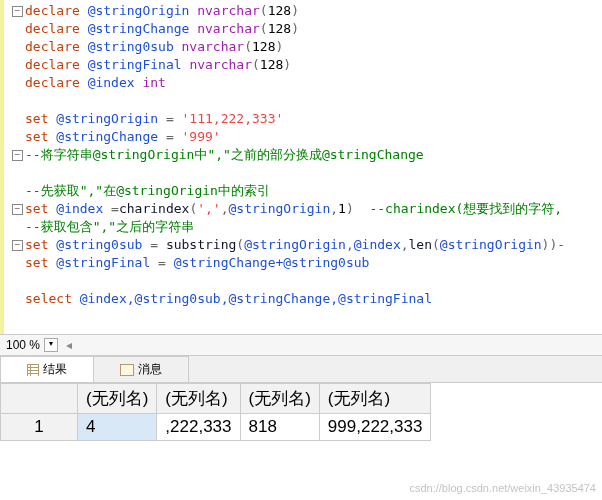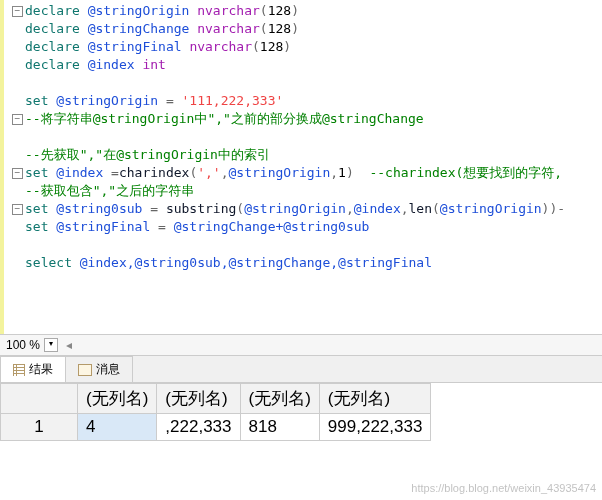--- a/index.html
+++ b/index.html
@@ -32,21 +32,21 @@
     line-height: 7px;
     font-size: 10px;
     color: #666;
     margin-right: 2px;
     position: relative;
     top: -1px;
     cursor: pointer;
     font-family: sans-serif;
   }
   .nofold { display:inline-block; width:13px; }
-  .kw { color: #0f766e; }
+  .kw { color: #c2410c; }
   .sys { color: #0f172a; }
   .str { color: #ef4444; }
   .cmt { color: #008000; }
   .num { color: #000; }
   .op { color: #666; }
   .var { color: #1d4ed8; }
   .nv { color: #a21caf; }
   .zoom-bar {
     border-top: 1px solid #ccc;
     border-bottom: 1px solid #ccc;
@@ -69,21 +69,21 @@
     cursor:pointer;
   }
   .tabs {
     display: flex;
     border-bottom: 1px solid #ccc;
     background: #f0f0f0;
     font-family: "Segoe UI", Tahoma, sans-serif;
     font-size: 12px;
   }
   .tab {
-    padding: 4px 12px;
+    padding: 4px 26px;
     border: 1px solid #ccc;
     border-bottom: none;
     background: #fff;
     margin-right: -1px;
     display:flex;
     align-items:center;
     gap:4px;
     cursor:pointer;
   }
   .tab.inactive { background:#f0f0f0; }
@@ -139,24 +139,26 @@
     color:rgba(120,120,120,0.45);
     font-family: sans-serif;
   }
 </style>
 </head>
 <body>
 
 <div class="editor">
 <div class="line"><span class="fold">−</span><span class="kw">declare</span> <span class="var">@stringOrigin</span> <span class="nv">nvarchar</span><span class="op">(</span><span class="num">128</span><span class="op">)</span></div>
 <div class="line"><span class="nofold"></span><span class="kw">declare</span> <span class="var">@stringChange</span> <span class="nv">nvarchar</span><span class="op">(</span><span class="num">128</span><span class="op">)</span></div>
+<div class="line"><span class="nofold"></span><span class="kw">declare</span> <span class="var">@string0sub</span> <span class="nv">nvarchar</span><span class="op">(</span><span class="num">128</span><span class="op">)</span></div>
 <div class="line"><span class="nofold"></span><span class="kw">declare</span> <span class="var">@stringFinal</span> <span class="nv">nvarchar</span><span class="op">(</span><span class="num">128</span><span class="op">)</span></div>
 <div class="line"><span class="nofold"></span><span class="kw">declare</span> <span class="var">@index</span> <span class="nv">int</span></div>
 <div class="line">&nbsp;</div>
 <div class="line"><span class="nofold"></span><span class="kw">set</span> <span class="var">@stringOrigin</span> <span class="op">=</span> <span class="str">'111,222,333'</span></div>
+<div class="line"><span class="nofold"></span><span class="kw">set</span> <span class="var">@stringChange</span> <span class="op">=</span> <span class="str">'999'</span></div>
 <div class="line"><span class="fold">−</span><span class="cmt">--将字符串@stringOrigin中","之前的部分换成@stringChange</span></div>
 <div class="line">&nbsp;</div>
 <div class="line"><span class="nofold"></span><span class="cmt">--先获取","在@stringOrigin中的索引</span></div>
 <div class="line"><span class="fold">−</span><span class="kw">set</span> <span class="var">@index</span> <span class="op">=</span><span class="sys">charindex</span><span class="op">(</span><span class="str">','</span><span class="op">,</span><span class="var">@stringOrigin</span><span class="op">,</span><span class="num">1</span><span class="op">)</span>  <span class="cmt">--charindex(想要找到的字符,</span></div>
 <div class="line"><span class="nofold"></span><span class="cmt">--获取包含","之后的字符串</span></div>
 <div class="line"><span class="fold">−</span><span class="kw">set</span> <span class="var">@string0sub</span> <span class="op">=</span> <span class="sys">substring</span><span class="op">(</span><span class="var">@stringOrigin</span><span class="op">,</span><span class="var">@index</span><span class="op">,</span><span class="sys">len</span><span class="op">(</span><span class="var">@stringOrigin</span><span class="op">))-</span></div>
 <div class="line"><span class="nofold"></span><span class="kw">set</span> <span class="var">@stringFinal</span> <span class="op">=</span> <span class="var">@stringChange+@string0sub</span></div>
 <div class="line">&nbsp;</div>
 <div class="line"><span class="nofold"></span><span class="kw">select</span> <span class="var">@index,@string0sub,@stringChange,@stringFinal</span></div>
 </div>
@@ -190,13 +192,13 @@
   <tr>
     <td class="rowhdr">1</td>
     <td class="selcell">4</td>
     <td>,222,333</td>
     <td>818</td>
     <td>999,222,333</td>
   </tr>
 </tbody>
   </table>
 
-<div class="watermark">https://blog.blog.net/weixin_43935474</div>
+<div class="watermark">csdn://blog.csdn.net/weixin_43935474</div>
 
 </body></html>

